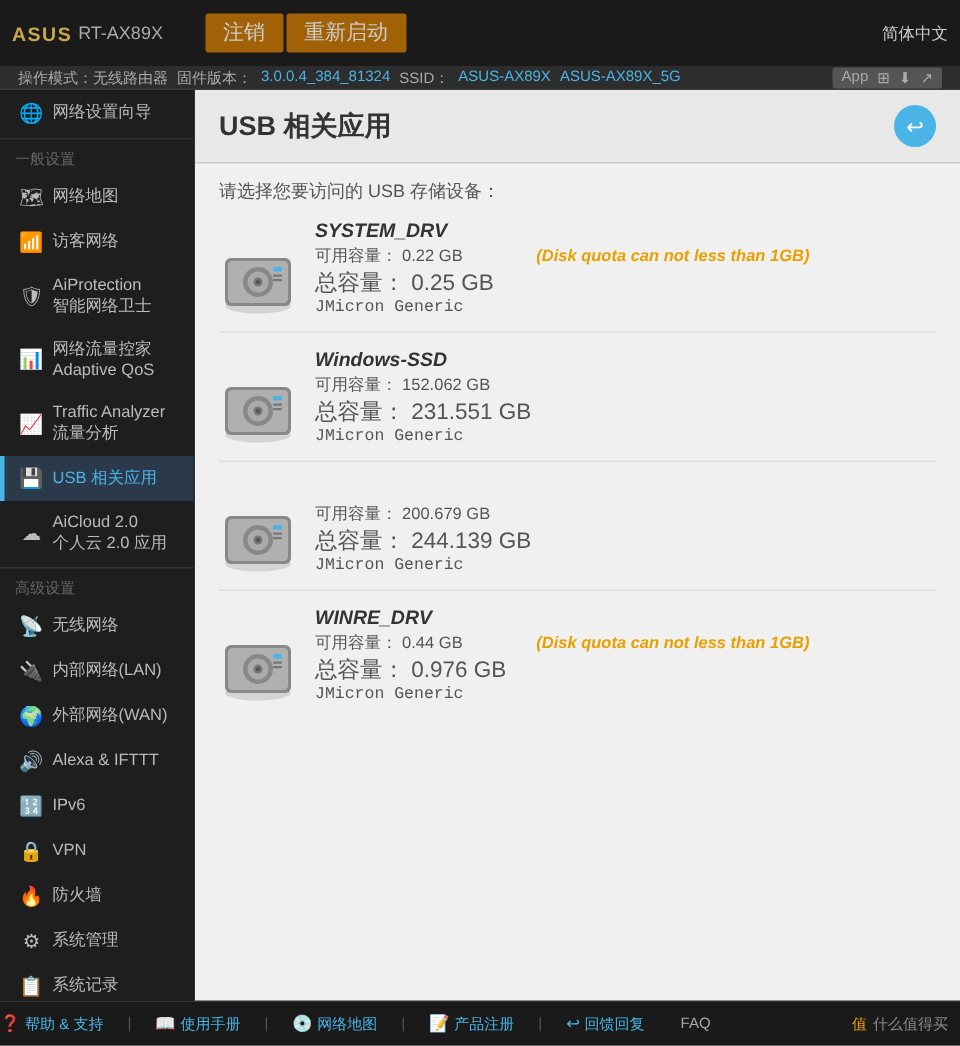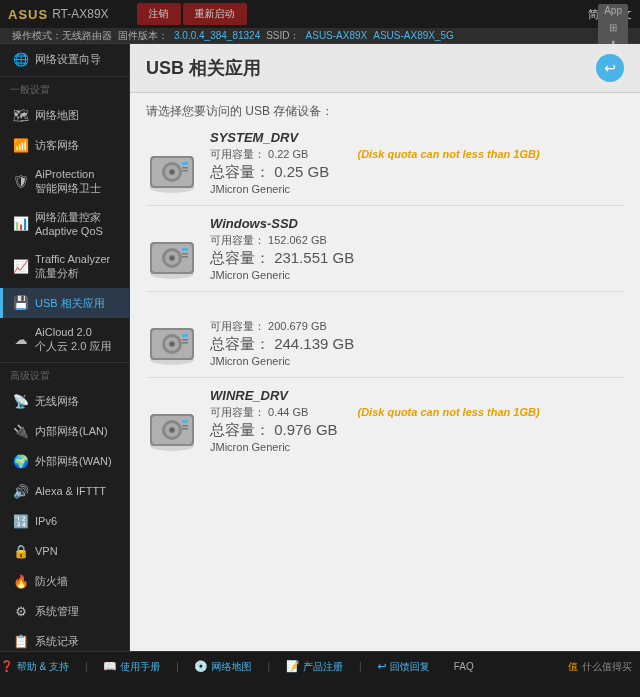--- a/index.html
+++ b/index.html
@@ -8,21 +8,21 @@
       height: 697px;
       font-family: Arial, "Microsoft YaHei", sans-serif;
       background: #1a1a1a;
       overflow: hidden;
       font-size: 12px;
     }
 
     
     .top-header {
       background: #1a1a1a;
-      height: 28px;
+      height: 44px;
       display: flex;
       align-items: center;
       padding: 0 8px;
       gap: 8px;
     }
     .logo-area {
       display: flex;
       align-items: center;
       gap: 4px;
     }
@@ -36,24 +36,24 @@
       color: #aaa;
       font-size: 12px;
     }
     .header-nav {
       display: flex;
       gap: 2px;
       margin-left: 20px;
     }
     .header-nav-item {
       color: #ccc;
-      font-size: 10px;
+      font-size: 14px;
       padding: 4px 12px;
       cursor: pointer;
-      background: #7f1d1d;
+      background: #a16207;
       border-radius: 2px;
     }
     .header-right {
       margin-left: auto;
       display: flex;
       align-items: center;
       gap: 8px;
     }
     .lang-selector {
       color: #ccc;
@@ -82,21 +82,20 @@
     .status-bar .app-badge {
       margin-left: auto;
       background: #555;
       color: #ddd;
       padding: 1px 6px;
       border-radius: 2px;
       font-size: 10px;
       display: flex;
       align-items: center;
       gap: 6px;
-      flex-direction: column;
     }
     .status-icon {
       color: #aaa;
       font-size: 12px;
     }
 
     
     .main-layout {
       display: flex;
       height: calc(697px - 36px - 24px - 30px);
@@ -242,20 +241,21 @@
       padding-left: 46px;
     }
     .drive-total {
       font-size: 15px;
       color: #555;
       margin-bottom: 1px;
     }
     .drive-vendor {
       font-size: 11px;
       color: #555;
+      font-family: Liberation Mono, monospace;
     }
 
     
     .footer {
       background: #1a1a1a;
       height: 30px;
       display: flex;
       align-items: center;
       justify-content: center;
       gap: 16px;

